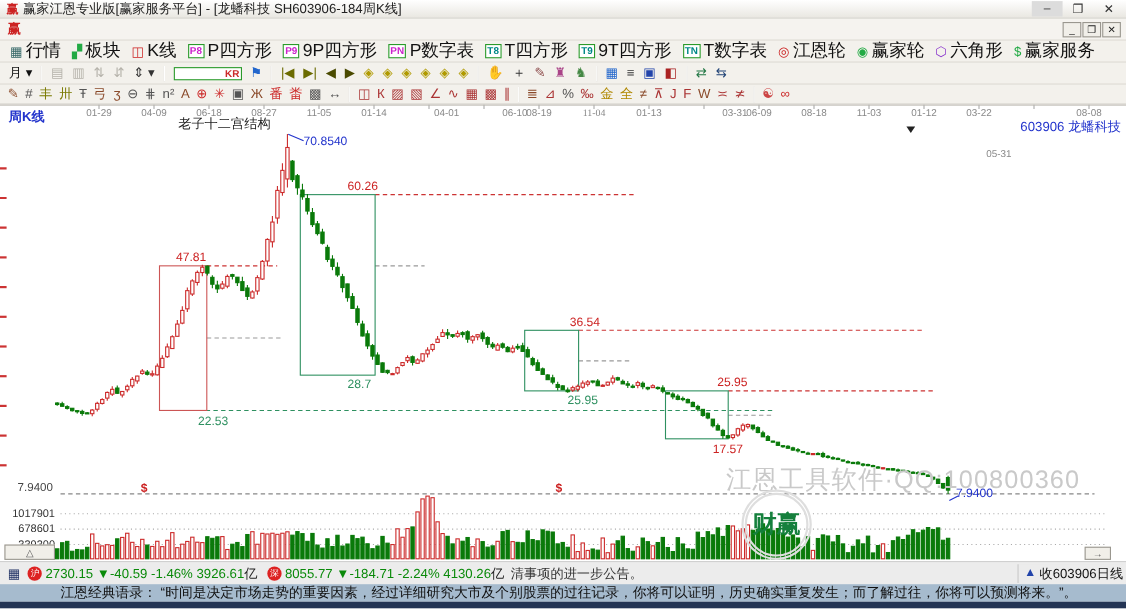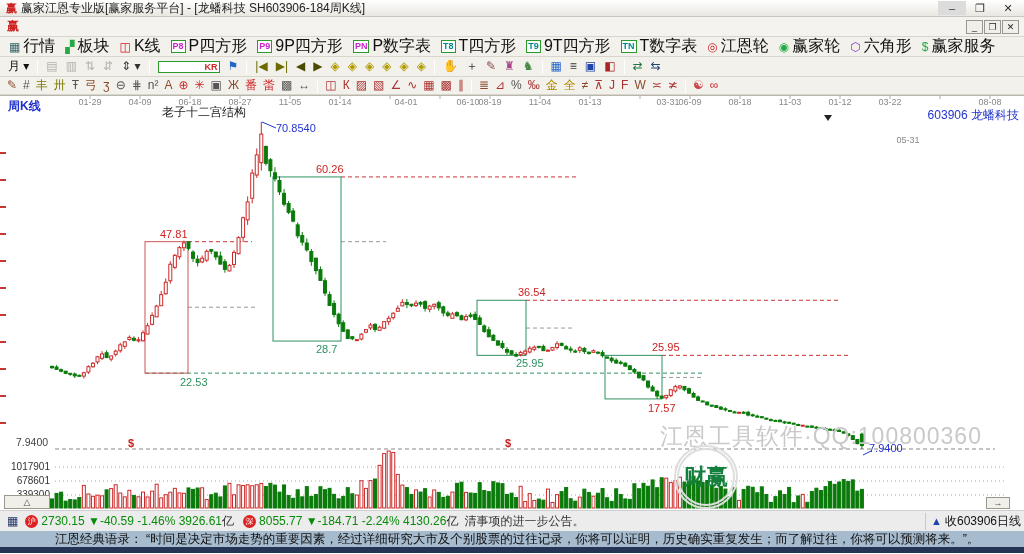--- a/index.html
+++ b/index.html
@@ -238,21 +238,21 @@
     <div id="dates">
         <span class="date-label" style="left: 90px;">01-29</span>
         <span class="date-label" style="left: 140px;">04-09</span>
         <span class="date-label" style="left: 190px;">06-18</span>
         <span class="date-label" style="left: 240px;">08-27</span>
         <span class="date-label" style="left: 290px;">11-05</span>
         <span class="date-label" style="left: 340px;">01-14</span>
         <span class="date-label" style="left: 406px;">04-01</span>
         <span class="date-label" style="left: 440px; margin-left: 28px;">06-10</span>
         <span class="date-label" style="left: 490px;">08-19</span>
-        <span class="date-label" style="left: 540px;">11-04</span>
+        <span class="date-label" style="left: 540px; font-family: Liberation Serif, serif;">11-04</span>
         <span class="date-label" style="left: 590px;">01-13</span>
         <span class="date-label" style="left: 668px;">03-31</span>
         <span class="date-label" style="left: 690px;">06-09</span>
         <span class="date-label" style="left: 740px;">08-18</span>
         <span class="date-label" style="left: 790px;">11-03</span>
         <span class="date-label" style="left: 840px;">01-12</span>
         <span class="date-label" style="left: 890px;">03-22</span>
         <span class="date-label" style="left: 908px; margin-top: 38px;">05-31</span>
         <span class="date-label" style="left: 990px;">08-08</span>
       </div>

